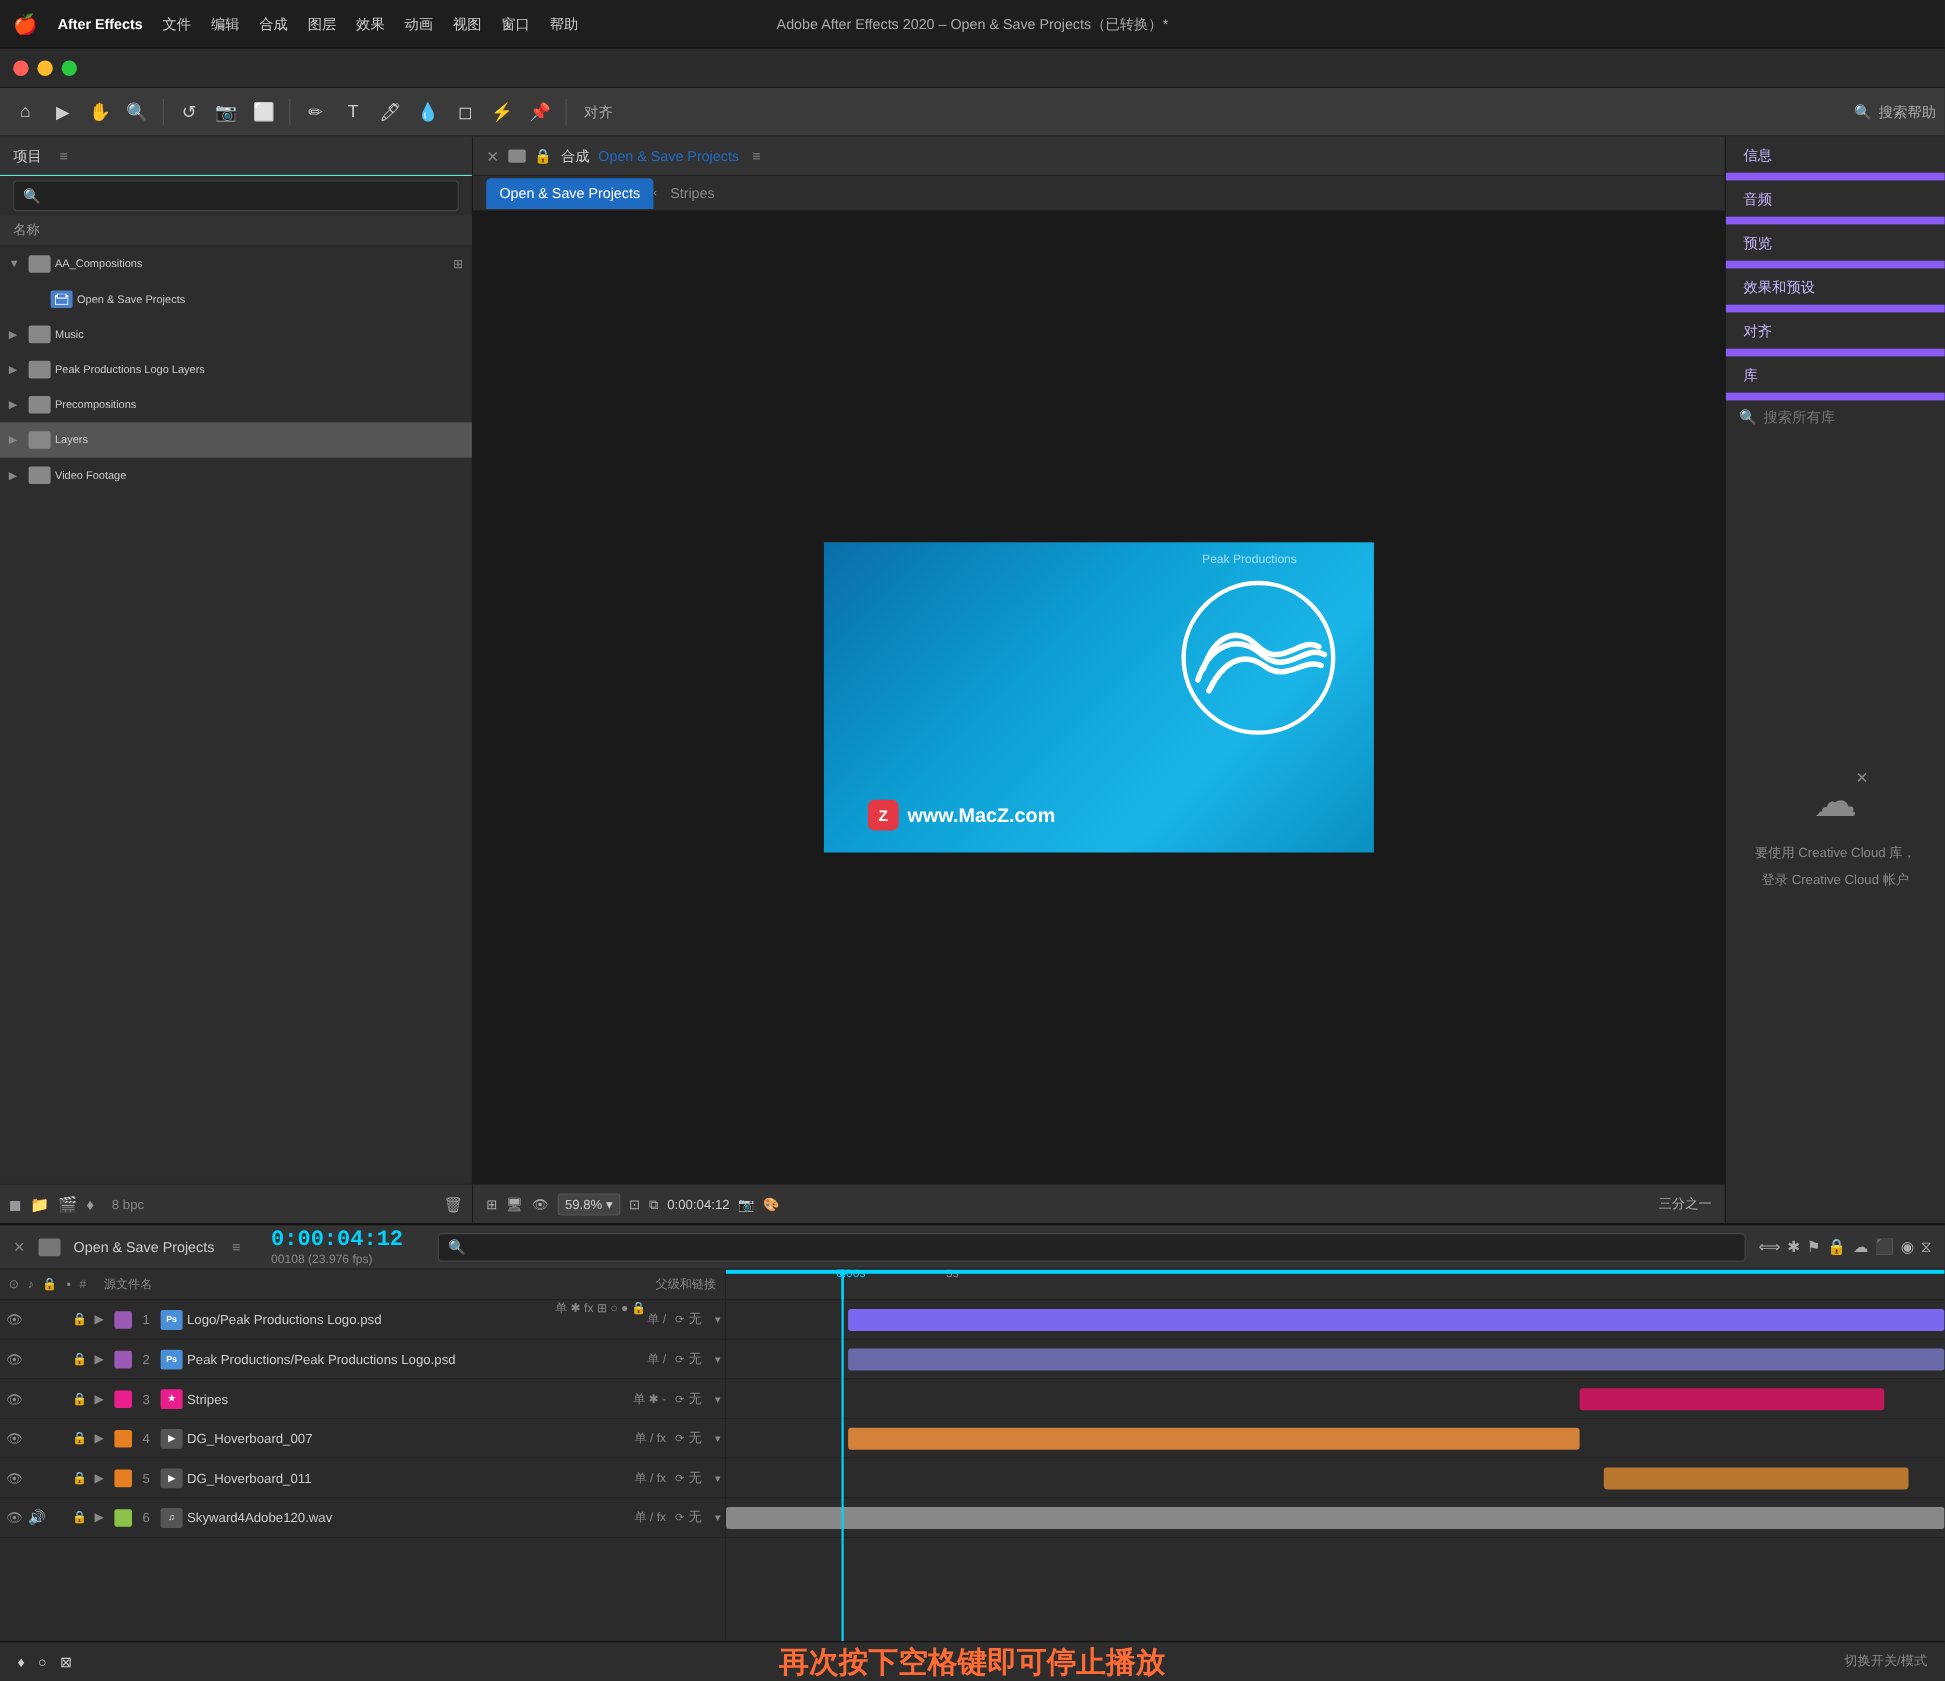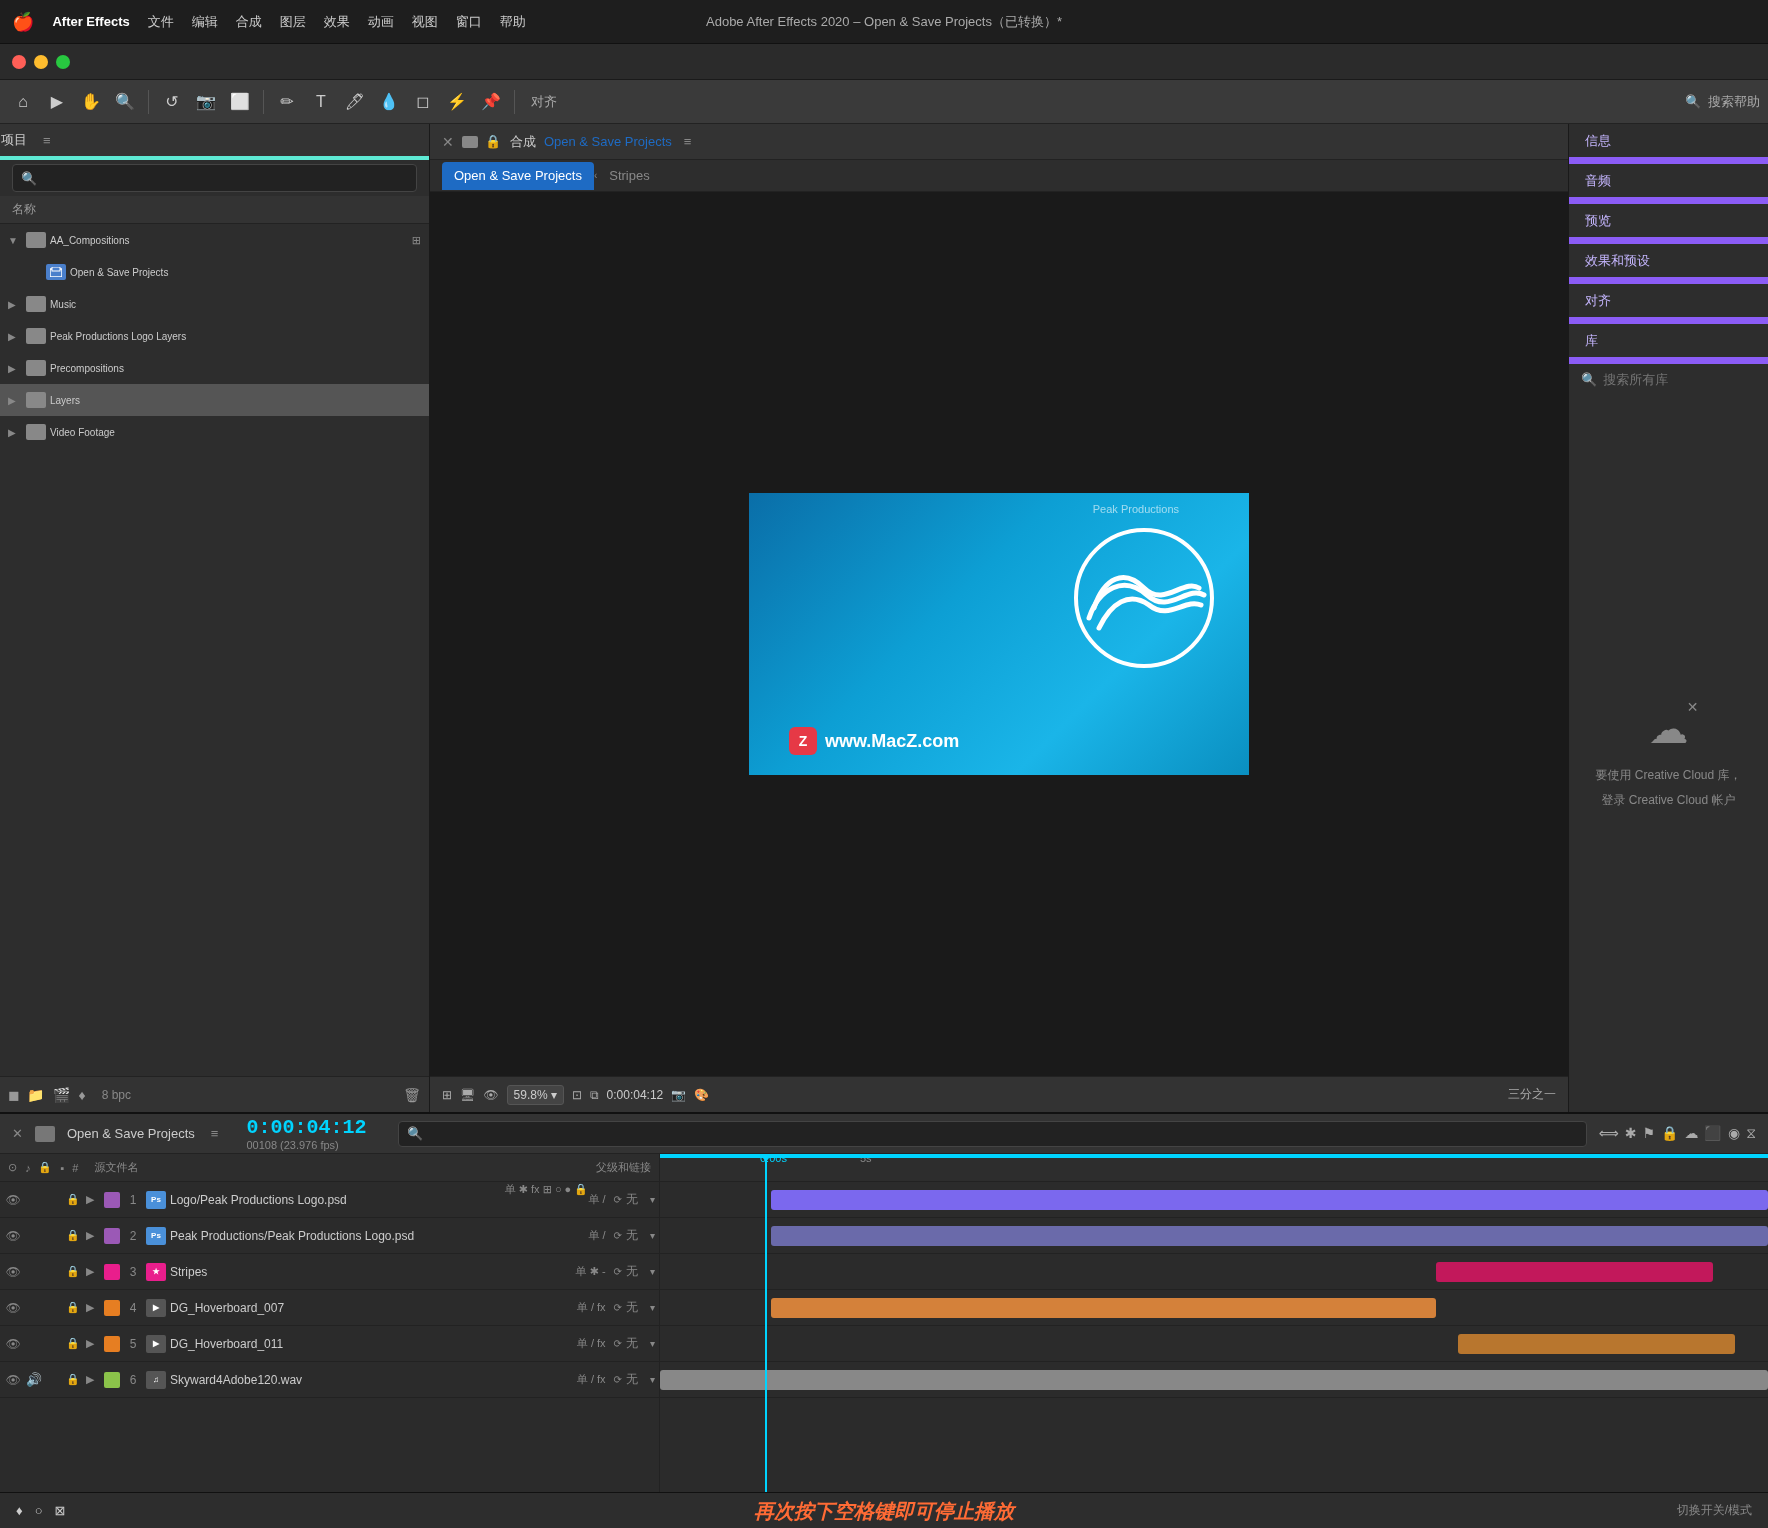--- a/index.html
+++ b/index.html
@@ -113,24 +113,24 @@
     .panel-project {
       width: 430px;
       background: #2d2d2d;
       border-right: 1px solid #1a1a1a;
       display: flex;
       flex-direction: column;
     }
     .panel-header {
       height: 36px;
       display: flex; align-items: center;
-      padding: 0 1px;
+      padding: 0 12px;
       gap: 8px;
       background: #333;
-      border-bottom: 4px solid #5eead4;
+      border-bottom: 1px solid #5eead4;
     }
     .panel-title {
       font-size: 13px;
       color: #ccc;
       font-weight: 500;
     }
     .panel-menu-icon {
       margin-left: 8px;
       color: #888;
       cursor: pointer;
@@ -437,23 +437,22 @@
       gap: 12px;
       position: absolute;
       bottom: 0; left: 0; right: 0;
     }
     .status-tooltip {
       position: absolute;
       top: 50%;
       left: 50%;
       transform: translate(-50%, -50%);
       color: #ff6b35;
-      font-size: 20px;
+      font-size: 27px;
       font-weight: bold;
-      font-style: italic;
     }
     .status-mode { color: #888; font-size: 12px; margin-left: auto; }
 
     
     .tl-playhead-line {
       position: absolute;
       top: 0; bottom: 0;
       width: 2px;
       background: #00d4ff;
       pointer-events: none;

